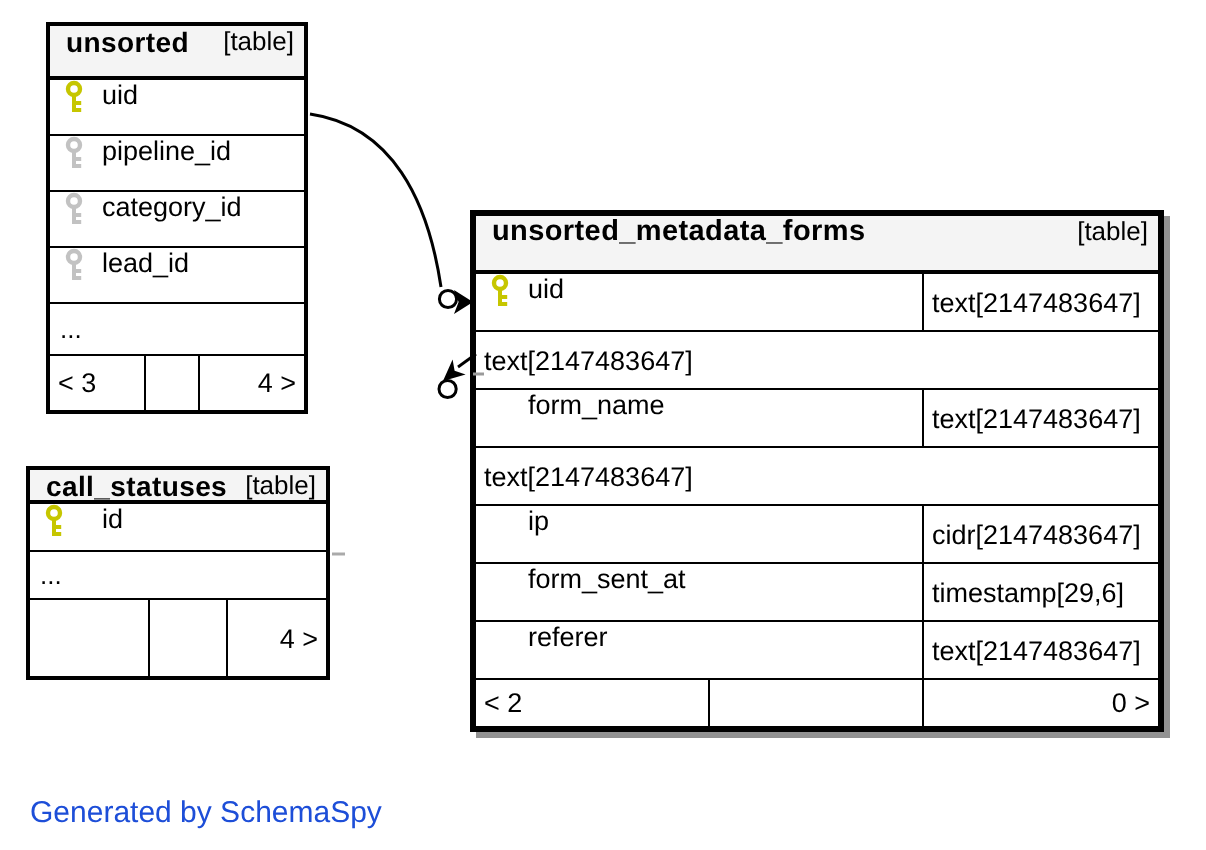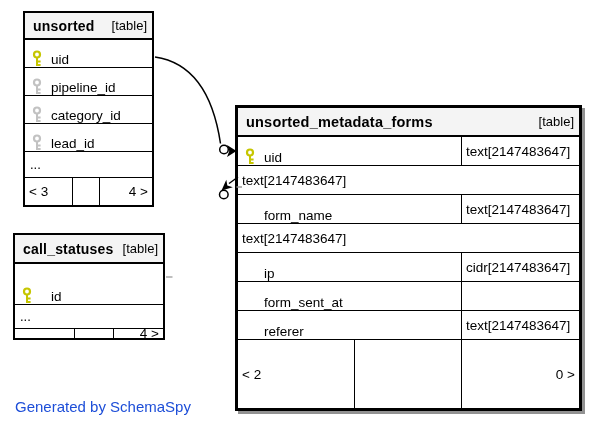--- a/index.html
+++ b/index.html
@@ -4,27 +4,27 @@
 <style>
   *{box-sizing:border-box;margin:0;padding:0}
   html,body{background:#fff}
   body{font-family:"Liberation Sans","DejaVu Sans",sans-serif;color:#000}
   #canvas{position:relative;width:603px;height:425px;background:#fff;overflow:hidden}
 
   .tbl{position:absolute;background:#fff;border:2px solid var(--border,#000);display:flex;flex-direction:column}
   .tbl.big{border-width:3px;box-shadow:3px 3px 0 0 var(--shadow,#929292)}
 
   .hdr{background:var(--header-bg,#f4f4f4);border-bottom:2px solid var(--border,#000);
-       display:flex;align-items:center;justify-content:space-between;padding:0 5px 0 8px;flex:none}
+       display:flex;justify-content:space-between;padding:0 5px 0 8px;flex:none}
   .hdr .nm{font-weight:bold;font-size:14px;letter-spacing:.2px;white-space:nowrap}
   .tbl.big .hdr .nm{font-size:14.5px}
   .hdr .tag{font-size:13px;white-space:nowrap}
 
   .row{display:flex;align-items:center;border-bottom:1px solid var(--border,#000);background:#fff;flex:none}
-  .namecell{display:flex;align-items:flex-end;height:100%;padding-left:7px;overflow:hidden}
+  .namecell{display:flex;align-items:flex-start;height:100%;padding-left:7px;overflow:hidden}
   .tbl.big .namecell{width:224px;border-right:1px solid var(--border,#000);flex:none}
   .tbl.small .namecell{flex:1}
   .typecell{flex:1;display:flex;align-items:center;height:100%;padding:0 0 0 4px;font-size:13.5px;white-space:nowrap;overflow:hidden}
   .colname{font-size:13.5px;white-space:nowrap}
   .keyslot{width:19px;flex:none;display:flex;align-items:center}
   svg.key{display:block}
   svg.key *{stroke:currentColor;fill:none}
   .key-primary{color:var(--primary-key,#c6c600)}
   .key-foreign{color:var(--foreign-key,#c2c2c2)}
 
@@ -37,27 +37,27 @@
 
   
   #t-unsorted{left:23px;top:11px;width:131px;height:196px}
   #t-unsorted .hdr{height:27px}
   #t-unsorted .row{height:28px}
   #t-unsorted .dots{height:26px}
   #t-unsorted .fcell.c1{width:48px}
   #t-unsorted .fcell.c2{width:27px}
 
   #t-call{left:13px;top:233px;width:152px;height:107px}
-  #t-call .hdr{height:29px}
-  #t-call .row{height:41px}
+  #t-call .hdr{height:17px}
+  #t-call .row{height:24px}
   #t-call .dots{height:24px}
   #t-call .fcell.c1{width:60px}
   #t-call .fcell.c2{width:39px}
 
-  #t-umf{left:235px;top:105px;width:347px;height:306px}
+  #t-umf{left:235px;top:105px;width:347px;height:261px}
   #t-umf .hdr{height:29px}
   #t-umf .row{height:29px}
   #t-umf .ftr{height:23px}
   #t-umf .fcell.c1{width:117px}
   #t-umf .fcell.c2{width:107px}
 
   #edges{position:absolute;left:0;top:0;z-index:6;pointer-events:none}
   #note{position:absolute;left:15px;top:398px;font-size:15px;color:#1d4ed8;white-space:nowrap}
 </style>
 </head>
@@ -181,20 +181,21 @@
         <span class="keyslot"></span>
         <span class="colname">ip</span>
       </span>
       <span class="typecell">cidr[2147483647]</span>
     </div>
     <div class="row">
       <span class="namecell">
         <span class="keyslot"></span>
         <span class="colname">form_sent_at</span>
       </span>
+      <span class="typecell">timestamp[29,6]</span>
     </div>
     <div class="row">
       <span class="namecell">
         <span class="keyslot"></span>
         <span class="colname">referer</span>
       </span>
       <span class="typecell">text[2147483647]</span>
     </div>
     <div class="ftr">
       <span class="fcell c1">&lt; 2</span>

